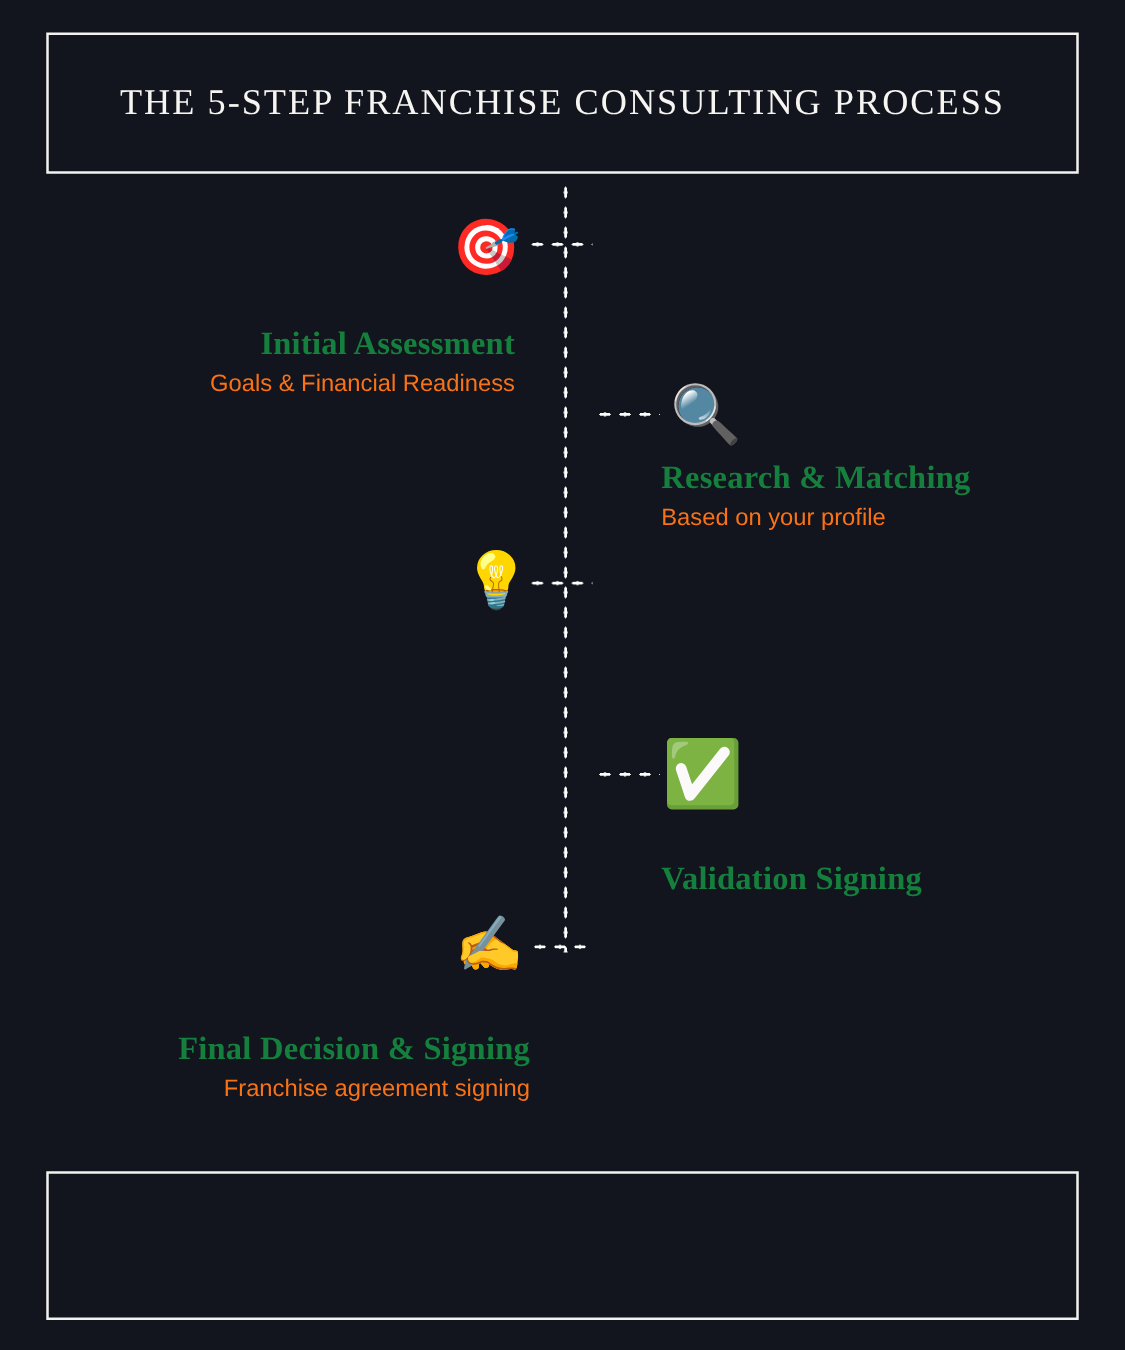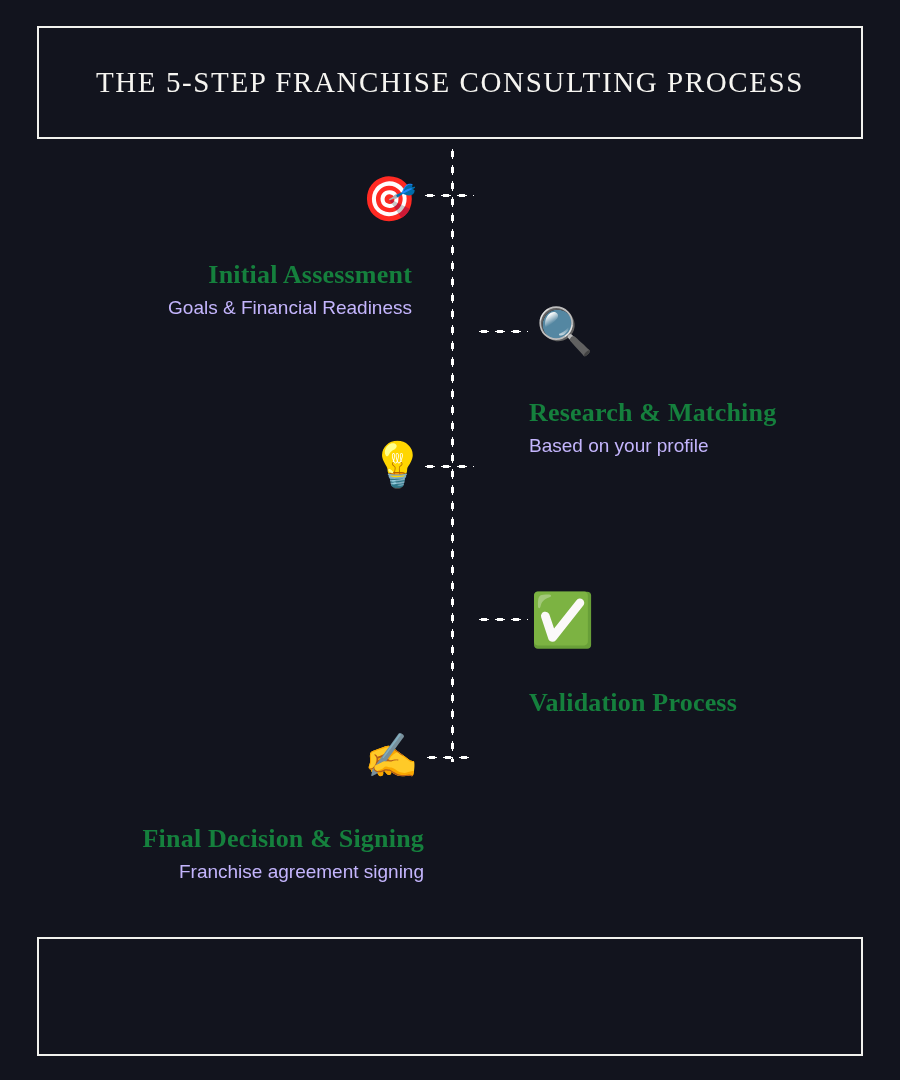--- a/index.html
+++ b/index.html
@@ -91,21 +91,21 @@
     color: #15803d;
     letter-spacing: 0.2px;
     line-height: 1.15;
     margin: 0 0 6px 0;
     white-space: nowrap;
   }
   .step-sub {
     font-family: "Liberation Sans", sans-serif;
     font-size: 19px;
     font-weight: 400;
-    color: #c4b5fd;
+    color: #f97316;
     line-height: 1.28;
     margin: 0;
   }
 
   
   .footer-box {
     position: absolute;
     left: 37px;
     top: 937px;
     width: 826px;
@@ -137,38 +137,38 @@
     <div class="connector" style="left:402px; top:193px; width:52px;"></div>
     <div class="step-text left" style="left:20px; top:260px; width:372px;">
       <p class="step-title">Initial Assessment</p>
       <p class="step-sub">Goals &amp; Financial Readiness</p>
     </div>
   </div>
 
   <div class="step">
     <div class="connector" style="left:456px; top:329px; width:52px;"></div>
     <div class="step-emoji" style="left:516px; top:308px; font-size:46px;">🔍</div>
-    <div class="step-text right" style="left:509px; top:398px; width:360px;">
+    <div class="step-text right" style="left:509px; top:367px; width:360px;">
       <p class="step-title">Research &amp; Matching</p>
       <p class="step-sub">Based on your profile</p>
     </div>
   </div>
 
   <div class="step">
     <div class="step-emoji" style="left:350px; top:443px; font-size:44px;">💡</div>
     <div class="connector" style="left:402px; top:464px; width:52px;"></div>
     <div class="step-text left" style="left:20px; top:527px; width:372px;">
     </div>
   </div>
 
   <div class="step">
     <div class="connector" style="left:456px; top:617px; width:52px;"></div>
     <div class="step-emoji" style="left:510px; top:594px; font-size:52px;">✅</div>
     <div class="step-text right" style="left:509px; top:688px; width:272px;">
-      <p class="step-title">Validation Process</p>
+      <p class="step-title">Validation Signing</p>
     </div>
   </div>
 
   <div class="step">
     <div class="step-emoji" style="left:344px; top:734px; font-size:44px;">✍️</div>
     <div class="connector" style="left:404px; top:755px; width:50px;"></div>
     <div class="step-text left" style="left:20px; top:824px; width:384px;">
       <p class="step-title">Final Decision &amp; Signing</p>
       <p class="step-sub">Franchise agreement signing</p>
     </div>

